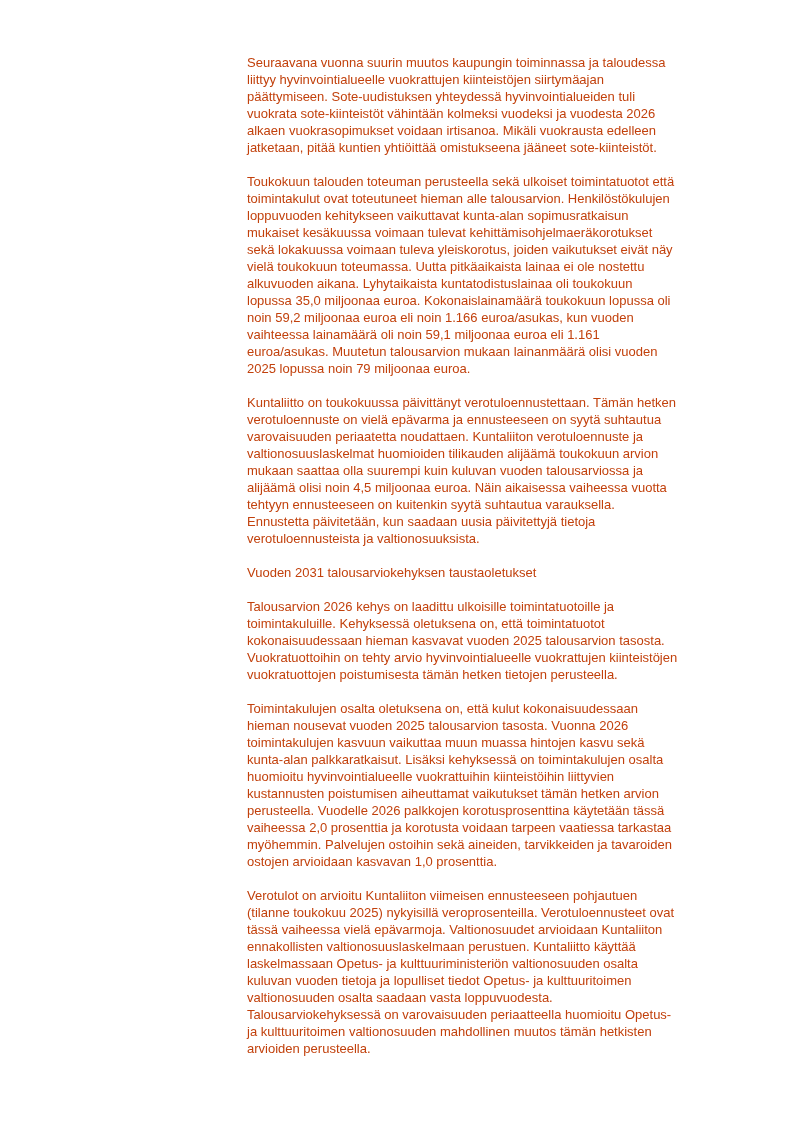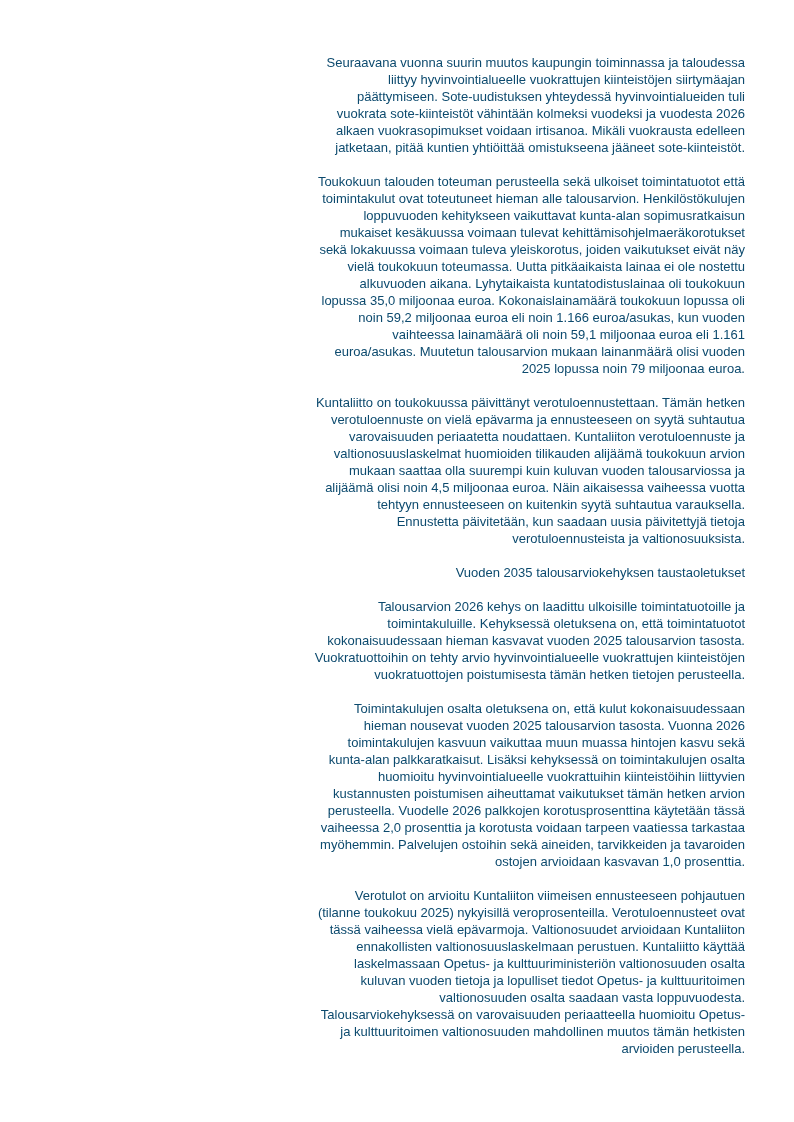--- a/index.html
+++ b/index.html
@@ -16,25 +16,24 @@
   .page {
     position: absolute;
     left: 247px;
     top: 54px;
     width: 498px;
   }
   .para, .heading {
     font-family: "Liberation Sans", sans-serif;
     font-size: 13px;
     line-height: 17px;
-    color: #0c4a6e;
+    color: #c2410c;
     white-space: pre-wrap;
     margin: 0 0 17px 0;
     font-weight: normal;
-    text-align: right;
   }
 </style>
 </head>
 <body>
 
 <div class="page">
   <p class="para">Seuraavana vuonna suurin muutos kaupungin toiminnassa ja taloudessa
 liittyy hyvinvointialueelle vuokrattujen kiinteistöjen siirtymäajan
 päättymiseen. Sote-uudistuksen yhteydessä hyvinvointialueiden tuli
 vuokrata sote-kiinteistöt vähintään kolmeksi vuodeksi ja vuodesta 2026
@@ -54,21 +53,21 @@
 2025 lopussa noin 79 miljoonaa euroa.</p>
   <p class="para">Kuntaliitto on toukokuussa päivittänyt verotuloennustettaan. Tämän hetken
 verotuloennuste on vielä epävarma ja ennusteeseen on syytä suhtautua
 varovaisuuden periaatetta noudattaen. Kuntaliiton verotuloennuste ja
 valtionosuuslaskelmat huomioiden tilikauden alijäämä toukokuun arvion
 mukaan saattaa olla suurempi kuin kuluvan vuoden talousarviossa ja
 alijäämä olisi noin 4,5 miljoonaa euroa. Näin aikaisessa vaiheessa vuotta
 tehtyyn ennusteeseen on kuitenkin syytä suhtautua varauksella.
 Ennustetta päivitetään, kun saadaan uusia päivitettyjä tietoja
 verotuloennusteista ja valtionosuuksista.</p>
-  <p class="heading">Vuoden 2035 talousarviokehyksen taustaoletukset</p>
+  <p class="heading">Vuoden 2031 talousarviokehyksen taustaoletukset</p>
   <p class="para">Talousarvion 2026 kehys on laadittu ulkoisille toimintatuotoille ja
 toimintakuluille. Kehyksessä oletuksena on, että toimintatuotot
 kokonaisuudessaan hieman kasvavat vuoden 2025 talousarvion tasosta.
 Vuokratuottoihin on tehty arvio hyvinvointialueelle vuokrattujen kiinteistöjen
 vuokratuottojen poistumisesta tämän hetken tietojen perusteella.</p>
   <p class="para">Toimintakulujen osalta oletuksena on, että kulut kokonaisuudessaan
 hieman nousevat vuoden 2025 talousarvion tasosta. Vuonna 2026
 toimintakulujen kasvuun vaikuttaa muun muassa hintojen kasvu sekä
 kunta-alan palkkaratkaisut. Lisäksi kehyksessä on toimintakulujen osalta
 huomioitu hyvinvointialueelle vuokrattuihin kiinteistöihin liittyvien

